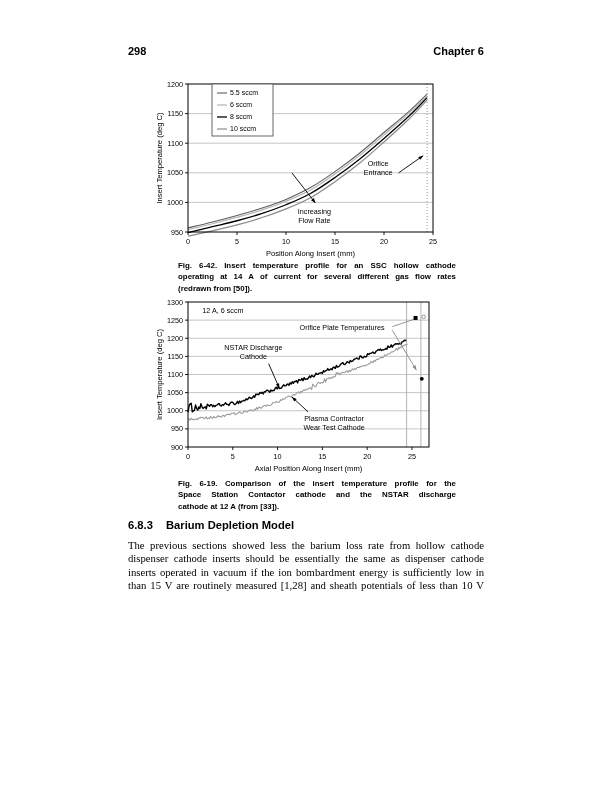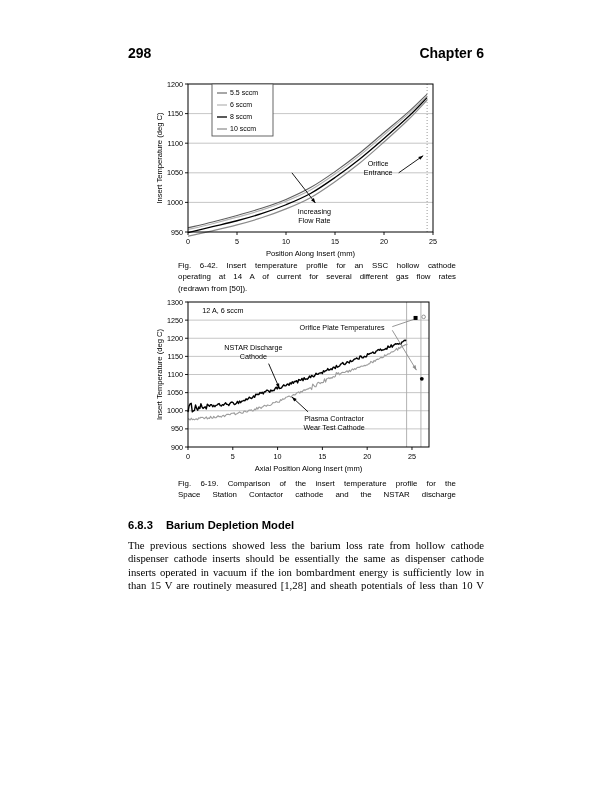--- a/index.html
+++ b/index.html
@@ -1,24 +1,24 @@
 <!DOCTYPE html>
 <html><head>
 <meta charset="utf-8">
 <style>
   html,body{margin:0;padding:0;background:#e8e8e8;}
   .page{position:relative;width:612px;height:792px;background:#ffffff;overflow:hidden;
         font-family:"Liberation Sans",sans-serif;color:#000;}
   .header{position:absolute;left:128px;top:45px;width:356px;display:flex;
-          justify-content:space-between;font-size:14px;font-weight:bold;}
+          justify-content:space-between;font-size:11px;font-weight:bold;}
   svg.chart{position:absolute;}
   #chart1{left:140px;top:74px;}
   #chart2{left:140px;top:292px;}
   svg text{font-family:"Liberation Sans",sans-serif;fill:#000;}
-  .caption{position:absolute;left:178px;width:278px;font-size:7.9px;font-weight:normal;
+  .caption{position:absolute;left:178px;width:278px;font-size:7.9px;font-weight:bold;
            line-height:11.4px;}
   #caption1{top:260px;}
   #caption2{top:478px;}
   .jl{text-align:justify;text-align-last:justify;}
   .cap-last{text-align:left;text-align-last:left;}
   .heading{position:absolute;left:128px;top:519px;font-size:11.2px;font-weight:bold;display:flex;}
   .heading .num{display:inline-block;width:38px;}
   .para{position:absolute;left:128px;top:539px;width:356px;
         font-family:"Liberation Serif",serif;font-size:10.7px;line-height:13.45px;}
   .para .pl{text-align:justify;text-align-last:justify;}
@@ -154,20 +154,21 @@
       <text x="202.09665427509296" y="38.275000000000006" font-size="7.2" text-anchor="middle">Orifice Plate Temperatures</text>
       <text x="113.40148698884758" y="57.85" font-size="7.2" text-anchor="middle">NSTAR Discharge</text>
       <text x="113.40148698884758" y="67.25" font-size="7.2" text-anchor="middle">Cathode</text>
       <text x="194.03345724907064" y="128.89999999999998" font-size="7.2" text-anchor="middle">Plasma Contractor</text>
       <text x="194.03345724907064" y="138.29999999999998" font-size="7.2" text-anchor="middle">Wear Test Cathode</text>
     </svg>
 
   <div class="caption" id="caption2">
     <div class="jl">Fig. 6-19. Comparison of the insert temperature profile for the</div>
     <div class="jl">Space Station Contactor cathode and the NSTAR discharge</div>
+    <div class="cap-last">cathode at 12 A (from [33]).</div>
   </div>
 
   <div class="heading">
     <span class="num">6.8.3</span>
     <span>Barium Depletion Model</span>
   </div>
 
   <div class="para">
     <div class="pl">The previous sections showed less the barium loss rate from hollow cathode</div>
     <div class="pl">dispenser cathode inserts should be essentially the same as dispenser cathode</div>

